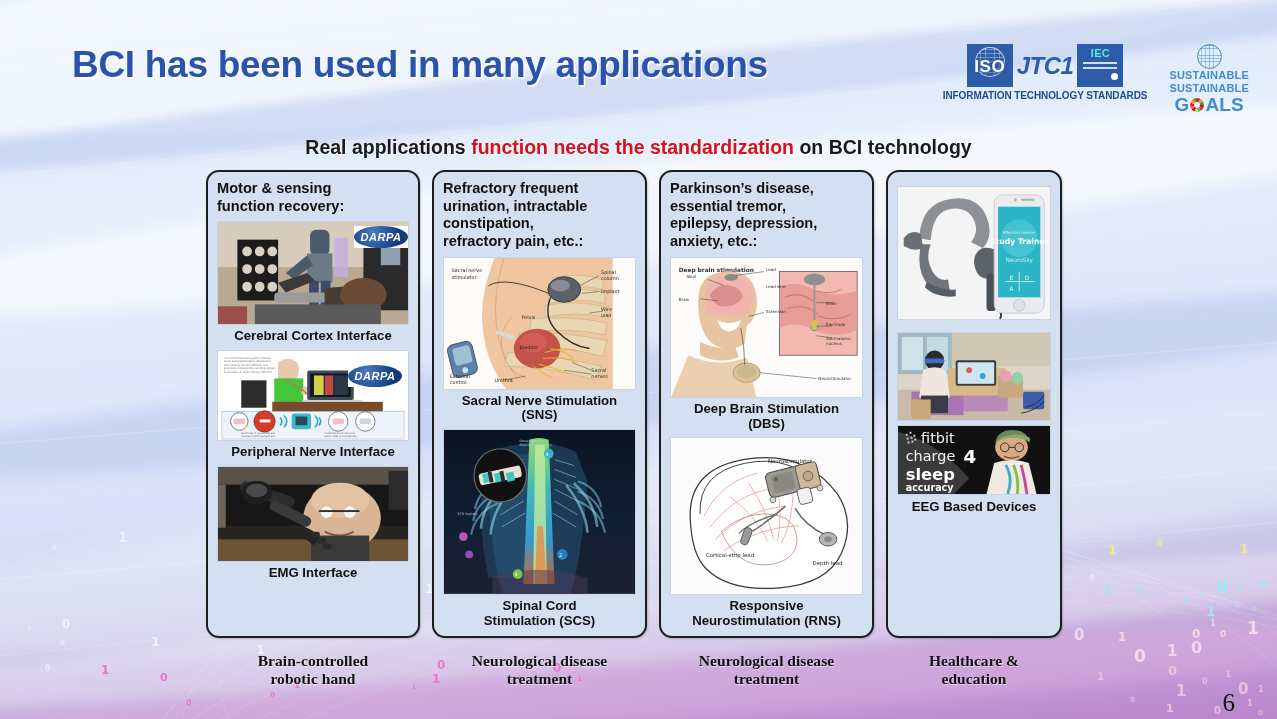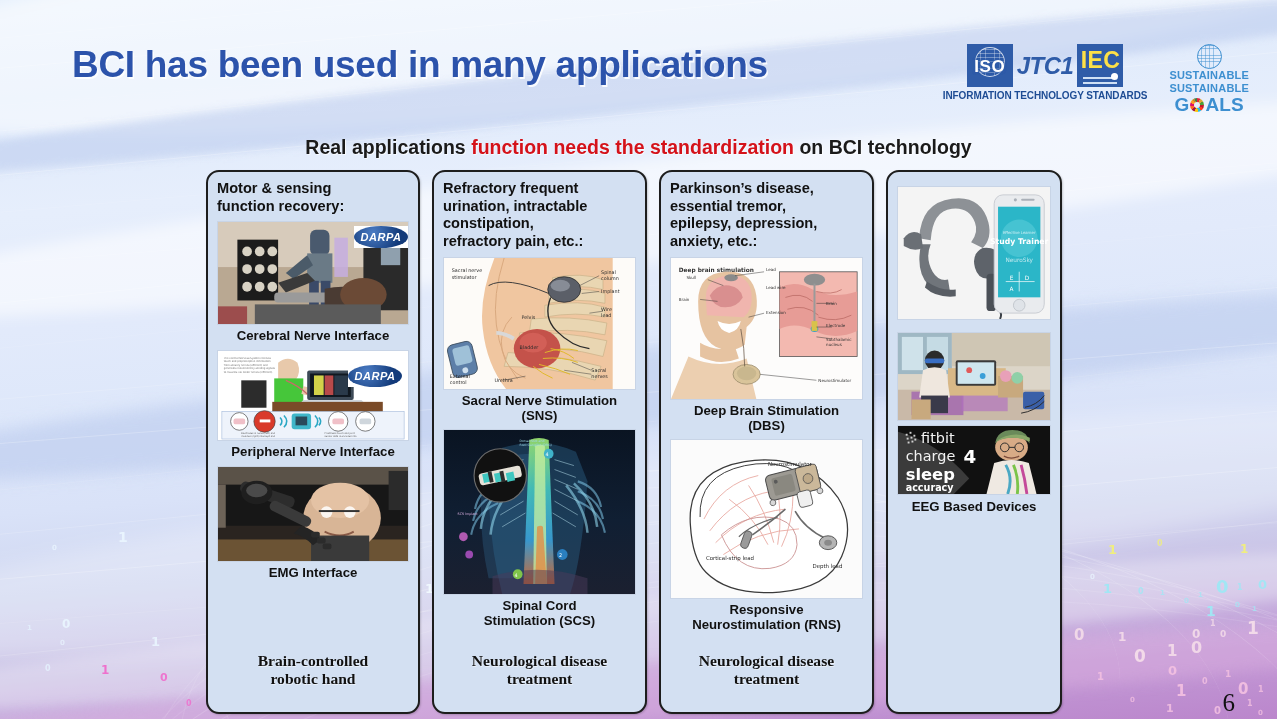--- a/index.html
+++ b/index.html
@@ -81,21 +81,21 @@
   }
   .jtc1 {
     color: #2f5ca8; font-weight: 800; font-style: italic;
     font-size: 24px; letter-spacing: -.5px;
   }
   .iec-badge {
     width: 46px; height: 43px; background: #2f5ca8; position: relative;
     display: flex; flex-direction: column; align-items: center; justify-content: flex-start;
     padding-top: 3px;
   }
-  .iec-badge .iec-word { color:#fde047; font-weight: 800; font-size: 23px; letter-spacing: .3px; }
+  .iec-badge .iec-word { color:#5eead4; font-weight: 800; font-size: 11px; letter-spacing: .3px; }
   .iec-badge .iec-bars { width: 34px; margin-top: 3px; }
   .iec-badge .iec-bars div { height: 2px; background: #cfe0f5; margin-bottom: 2.5px; }
   .iec-badge .iec-dot { position: absolute; right: 5px; bottom: 7px; width: 7px; height: 7px; background: #fff; border-radius: 50%; }
   .iso-caption {
     margin-top: 3px; color: #1e4c94; font-weight: 800;
     font-size: 10px; letter-spacing: -.1px; white-space: nowrap;
   }
   .sdg-block { display: flex; flex-direction: column; align-items: center; }
   .un-circle {
     width: 25px; height: 25px; border-radius: 50%;
@@ -124,21 +124,21 @@
   }
   .subtitle .hl { color: #d4121a; }
 
   
   .cards { position: absolute; left: 206px; top: 170px; display: flex; gap: 12px; }
   .card {
     border: 2px solid #1d1d1d; border-radius: 13px;
     background: #d3e0f2;
     padding: 8px 9px 7px 9px;
     display: flex; flex-direction: column;
-    height: 544px;
+    height: 468px;
     box-shadow: 1px 1px 2px rgba(0,0,0,.18);
   }
   .c1 { width: 214px; } .c2 { width: 215px; } .c3 { width: 215px; } .c4 { width: 176px; }
   .card-head {
     font-size: 14.6px; font-weight: 700; color: #111; line-height: 1.21;
     margin-bottom: 6px; white-space: pre-line;
   }
   .thumb {
     background: #fff; overflow: hidden; position: relative;
     border: 1px solid #c8d4e6;
@@ -362,21 +362,21 @@
         <rect x="58" y="72" width="60" height="10" rx="4" fill="#9a9a9a"></rect>
         <path d="M110 68 q30 -6 44 6 l0 30 l-44 0Z" fill="#4a3b33"></path>
         <ellipse cx="150" cy="74" rx="24" ry="17" fill="#6b4a36"></ellipse>
         <rect x="38" y="84" width="130" height="20" fill="#5b5b5b"></rect>
         <rect x="0" y="86" width="30" height="18" fill="#9c4d4d"></rect>
       </svg>
       <div class="darpa" style="right:0px; top:4px; width:54px; height:22px;">
         <div class="oval" style="font-size:11px;">DARPA</div>
       </div>
     </div>
-    <div class="cap">Cerebral Nerve Interface</div>
+    <div class="cap">Cerebral Cortex Interface</div>
 
     <div class="thumb" style="height:91px;">
       <svg class="svgfill" viewBox="0 0 196 91" preserveAspectRatio="none">
         <rect width="196" height="91" fill="#ffffff"></rect>
         <rect x="4" y="4" width="54" height="18" fill="#ffffff"></rect>
         <g fill="#6b6b6b" font-size="2.6" font-family="DejaVu Sans">
           <text x="6" y="8">The Central Nervous System receives</text>
           <text x="6" y="11.6">touch and proprioceptive information</text>
           <text x="6" y="15.2">from sensory nerves (afferent) and</text>
           <text x="6" y="18.8">generates movement by sending signals</text>
@@ -808,15 +808,17 @@
   </div>
 </div>
 
 <div class="bottom-labels">
   <div class="blabel b1">Brain-controlled
 robotic hand</div>
   <div class="blabel b2">Neurological disease
 treatment</div>
   <div class="blabel b3">Neurological disease
 treatment</div>
+  <div class="blabel b4">Healthcare &amp;
+education</div>
 </div>
 
 <div class="pagenum">6</div>
 
 </body></html>

